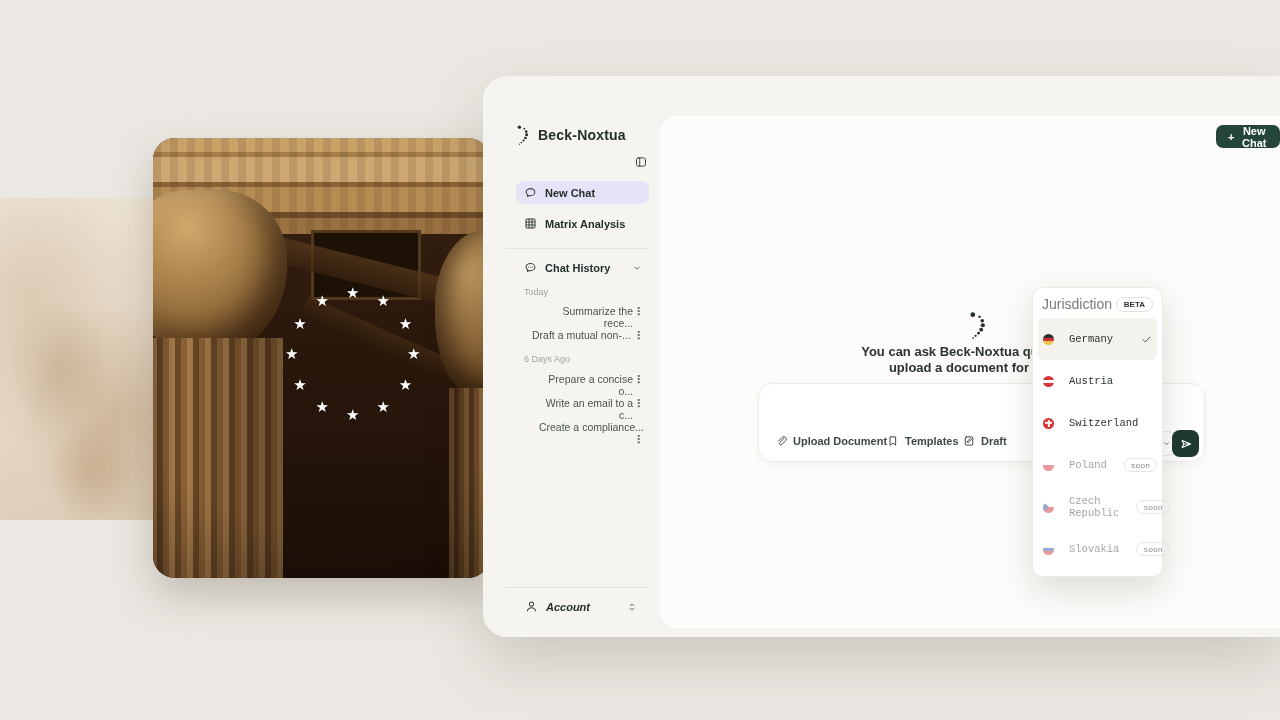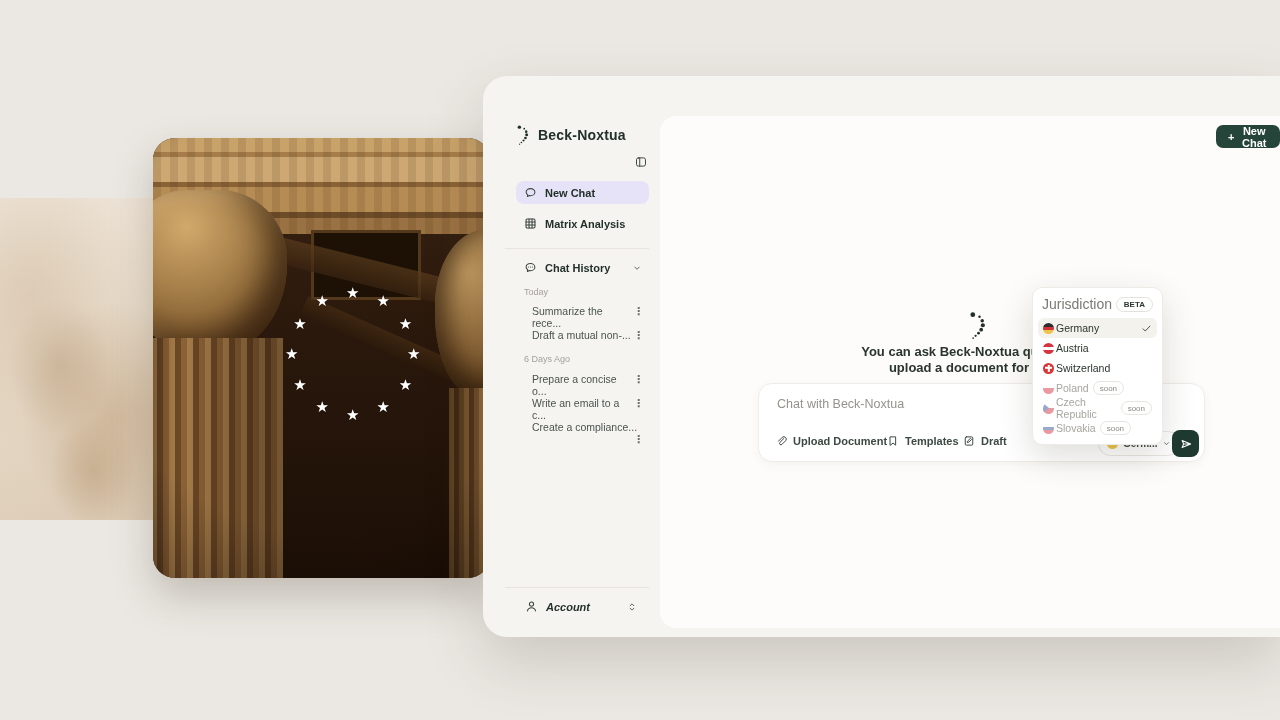--- a/index.html
+++ b/index.html
@@ -47,21 +47,21 @@
   #appcard{left:483px;top:76px;width:797px;height:561px;background:#f6f4f1;border-radius:24px 0 0 24px;
     box-shadow:0 24px 60px rgba(60,50,35,.18);}
   #mainpanel{left:660px;top:116px;width:620px;height:512px;background:#fdfcfa;border-radius:16px 0 0 16px;}
 
   
   .logo-text{font-size:14px;font-weight:bold;color:#22302a;letter-spacing:.2px;}
   .side-item{display:flex;align-items:center;gap:8px;font-size:11px;font-weight:bold;color:#22302a;}
   .pill{background:#e6e3f8;border-radius:8px;}
   .divider{height:1px;background:#e7e4df;}
   .grp{font-size:9px;color:#a3a19a;}
-  .hist{font-size:10.5px;color:#49544d;}
+  .hist{font-size:10.5px;color:#49544d;text-align:right;}
   .kebab{font-size:11px;color:#6a7069;font-weight:bold;}
   .stroke{fill:none;stroke:#3a453e;stroke-width:1.3;stroke-linecap:round;stroke-linejoin:round;}
   .stroke-w{fill:none;stroke:#fff;stroke-width:1.4;stroke-linecap:round;stroke-linejoin:round;}
 
   
   #newchat-btn{display:flex;align-items:center;gap:6px;background:#25453a;color:#fff;border:none;
     border-radius:7px;height:23px;padding:0 12px;font-size:11px;font-weight:bold;font-family:inherit;}
   .empty-line{font-size:13px;font-weight:bold;color:#2a352e;white-space:nowrap;transform:translateX(-50%);}
   #composer{left:758px;top:383px;width:447px;height:79px;background:#fff;border:1px solid #eeece6;
     border-radius:14px;box-shadow:0 3px 10px rgba(80,70,50,.05);box-sizing:border-box;}
@@ -84,21 +84,21 @@
   .flag-cz{background:linear-gradient(180deg,#fff 0 48%,#d4333f 48%);}
   .flag-cz::before{content:"";position:absolute;left:0;top:0;border-top:5.5px solid transparent;border-bottom:5.5px solid transparent;border-left:6px solid #33549c;}
   .flag-sk{background:linear-gradient(180deg,#fff 0 32%,#33549c 32% 68%,#d4333f 68%);}
 
   
   #dropdown{left:1032px;top:287px;width:131px;background:#fff;border:1px solid #edebe5;border-radius:10px;
     box-shadow:0 12px 34px rgba(50,45,30,.16);padding:6px 5px;box-sizing:border-box;z-index:50;}
   .dd-head{display:flex;align-items:center;justify-content:space-between;padding:2px 4px 6px 4px;}
   .dd-title{font-size:14px;color:#7b7973;}
   .beta{font-size:8px;font-weight:bold;color:#2a362f;border:1px solid #e3e1db;border-radius:999px;padding:2px 7px;}
-  .dd-row{display:flex;align-items:center;gap:2px;height:20px;padding:0 5px;border-radius:6px;font-size:10.5px;color:#2a342c;}
+  .dd-row{display:flex;align-items:center;gap:15px;height:20px;padding:11px 5px;border-radius:6px;font-size:10.5px;color:#2a342c;font-family:Liberation Mono, monospace;}
   .dd-row.selected{background:#f3f2ed;}
   .dd-row.soon{color:#a7a59e;}
   .dd-row.soon .flag{opacity:.5;}
   .soon-badge{font-size:8px;color:#8d8b84;border:1px solid #e7e5df;border-radius:999px;padding:1.5px 6px;margin-left:2px;}
   .dd-check{margin-left:auto;}
 </style>
 </head>
 <body>
 
 <div id="stage">
@@ -247,21 +247,20 @@
           <circle cx="10" cy="21.4" r="1.4"></circle>
         <circle cx="7.2" cy="24" r="1.1"></circle>
           <circle cx="4.8" cy="26.2" r="0.8"></circle>
       </g>
     </svg>
   </div>
   <div class="abs empty-line" style="left:981px;top:344px;">You can ask Beck-Noxtua questions or</div>
   <div class="abs empty-line" style="left:981px;top:360px;">upload a document for review</div>
 
   <div id="composer" class="abs">
-    <input type="text" placeholder="Chat with Beck-Noxtua" style="">
     <div class="abs act" style="left:16px;top:51px;">
       <svg width="12" height="12" viewBox="0 0 16 16">
         <path class="stroke" d="M11.8 4.6l-5.2 5.2a1.9 1.9 0 0 0 2.7 2.7l5-5a3.2 3.2 0 0 0-4.5-4.5L4.6 8.2"></path>
       </svg>
       <span>Upload Document</span>
     </div>
     <div class="abs act" style="left:128px;top:51px;">
       <svg width="12" height="12" viewBox="0 0 16 16">
         <path class="stroke" d="M4.5 2.5h7v11L8 10.8l-3.5 2.7z"></path>
       </svg>

